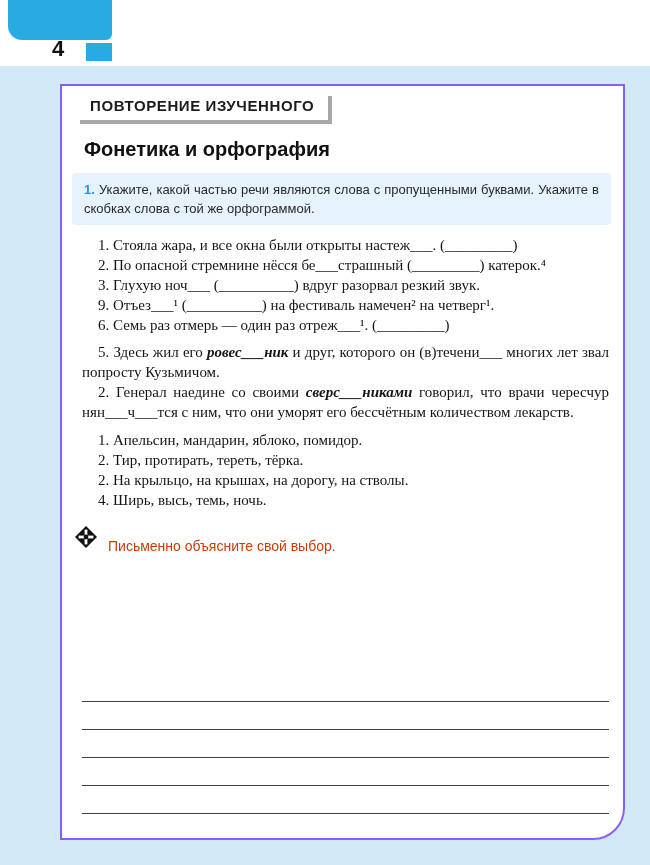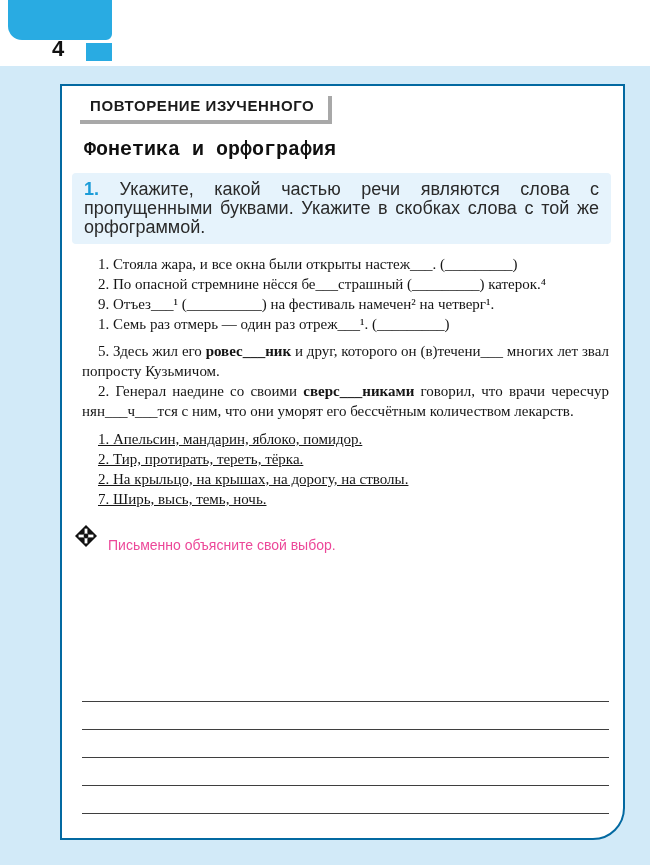--- a/index.html
+++ b/index.html
@@ -10,61 +10,61 @@
     color:#1c1c1c;
   }
   .blue-field { position:absolute; left:0; top:66px; width:650px; bottom:0; background:#d2eaf8; }
   .cyan-bar { position:absolute; left:8px; top:0; width:104px; height:40px; background:#29abe2; border-radius:0 0 6px 14px; }
   .page-num { position:absolute; left:52px; top:36px; font-size:22px; font-weight:bold; color:#111; }
   .cyan-square { position:absolute; left:86px; top:43px; width:26px; height:18px; background:#29abe2; }
 
   .frame {
     position:absolute; left:60px; top:84px; width:565px; height:756px;
     box-sizing:border-box; background:#ffffff;
-    border:2px solid #0369a1; border-radius:0 0 32px 0;
+    border:2px solid #8b5cf6; border-radius:0 0 32px 0;
   }
 
   .badge {
     position:absolute; left:14px; top:6px;
     background:#ffffff; box-shadow:4px 4px 0 #a8a8a8;
     padding:5px 14px 6px 14px;
     font-size:15px; font-weight:bold; letter-spacing:0.6px; color:#1b1b1b;
     white-space:nowrap;
   }
 
   .page-title {
     margin:52px 0 0 22px;
-    font-family:Liberation Mono, monospace;
+    font-family:Liberation Sans, sans-serif;
     font-size:20px; font-weight:bold; color:#101010;
   }
 
   .task {
     margin:12px 12px 0 10px; padding:7px 12px;
     background:#e6f3fc; border-radius:4px;
-    font-size:18px; line-height:19px; color:#2a2a2a;
+    font-size:13px; line-height:19px; color:#2a2a2a;
     text-align:justify;
   }
   .task.mt8 { margin-top:8px; }
   .task-num { color:#1b9cd8; font-weight:bold; }
 
   .serif { font-family:"Liberation Serif", serif; font-size:15px; line-height:20px; color:#151515; }
 
   .sent-list { margin:10px 14px 4px 20px; }
   .sent { text-indent:16px; text-align:justify; }
 
   .paras { margin:7px 14px 0 20px; }
   .para { text-indent:16px; text-align:justify; margin:0; }
-  .seg-bi { font-weight:bold; }
+  .seg-bi { font-weight:bold; font-style:italic; }
 
   .word-list { margin:8px 14px 0 20px; }
-  .word-item { text-indent:16px;text-decoration:underline; }
+  .word-item { text-indent:16px; }
 
   .note { margin:9px 0 0 12px; display:flex; align-items:center; gap:10px; }
   .note-icon { width:24px; height:24px; flex:0 0 auto; }
-  .note-text { font-size:14px; color:#ec4899;margin-top:19px; }
+  .note-text { font-size:14px; color:#c2410c;margin-top:19px; }
 
   .lines { position:absolute; left:20px; right:14px; bottom:24px; }
   .write-line { height:27px; border-bottom:1.6px solid #3f3f3f; }
 </style>
 </head>
 <body>
 
 <div class="cyan-bar"></div>
 <div class="page-num">4</div>
 <div class="cyan-square"></div>
@@ -77,36 +77,37 @@
   <div class="page-title">Фонетика и орфография</div>
 
   <div class="task">
     <span class="task-num">1.</span>
     <span>Укажите, какой частью речи являются слова с пропущенными буквами. Укажите в скобках слова с той же орфограммой.</span>
   </div>
 
   <div class="sent-list serif">
     <div class="sent">1. Стояла жара, и все окна были открыты настеж___. (_________)</div>
     <div class="sent">2. По опасной стремнине нёсся бе___страшный (_________) катерок.⁴</div>
+    <div class="sent">3. Глухую ноч___ (__________) вдруг разорвал резкий звук.</div>
     <div class="sent">9. Отъез___¹ (__________) на фестиваль намечен² на четверг¹.</div>
-    <div class="sent">1. Семь раз отмерь — один раз отреж___¹. (_________)</div>
+    <div class="sent">6. Семь раз отмерь — один раз отреж___¹. (_________)</div>
   </div>
 
 
   <div class="paras serif">
     <p class="para"><span>5. Здесь жил его </span><span class="seg-bi">ровес___ник</span><span> и друг, которого он (в)течени___ многих лет звал попросту Кузьмичом.</span></p>
     <p class="para"><span>2. Генерал наедине со своими </span><span class="seg-bi">сверс___никами</span><span> говорил, что врачи чересчур нян___ч___тся с ним, что они уморят его бессчётным количеством лекарств.</span></p>
   </div>
 
 
   <div class="word-list serif">
     <div class="word-item">1. Апельсин, мандарин, яблоко, помидор.</div>
     <div class="word-item">2. Тир, протирать, тереть, тёрка.</div>
     <div class="word-item">2. На крыльцо, на крышах, на дорогу, на стволы.</div>
-    <div class="word-item">7. Ширь, высь, темь, ночь.</div>
+    <div class="word-item">4. Ширь, высь, темь, ночь.</div>
   </div>
 
   <div class="note">
     <svg class="note-icon" viewBox="0 0 24 24">
       <rect x="4.2" y="4.2" width="15.6" height="15.6" transform="rotate(45 12 12)" fill="#111111"></rect>
       <rect x="10.6" y="4.6" width="2.8" height="14.8" fill="#ffffff"></rect>
       <rect x="4.6" y="10.6" width="14.8" height="2.8" fill="#ffffff"></rect>
       <circle cx="12" cy="12" r="2.4" fill="#111111"></circle>
     </svg>
     <span class="note-text">Письменно объясните свой выбор.</span>

